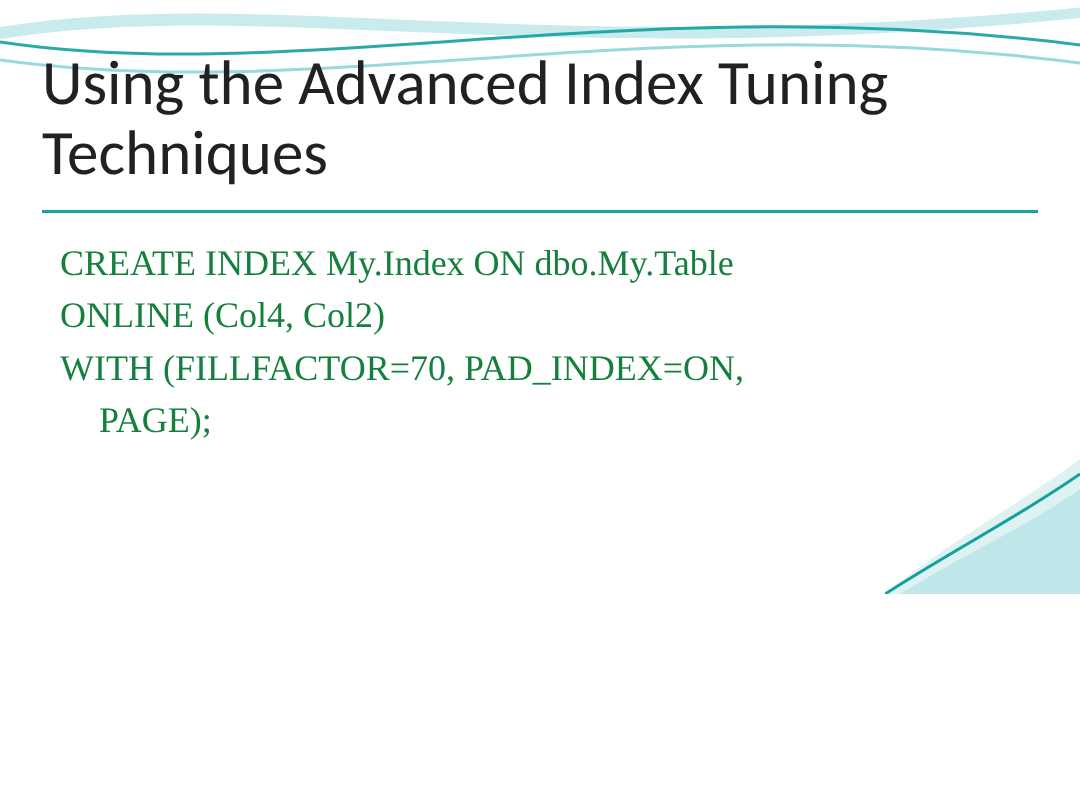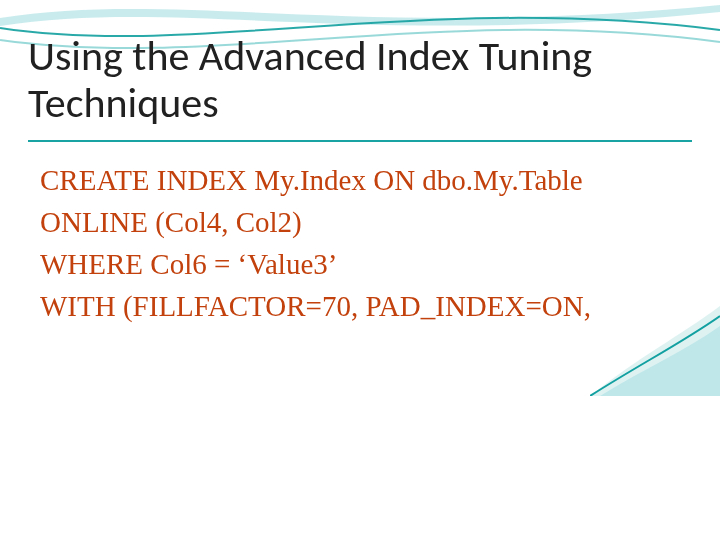--- a/index.html
+++ b/index.html
@@ -1,20 +1,20 @@
 <!DOCTYPE html>
 <html><head>
 <meta charset="utf-8">
 <style>
   html,body{margin:0;padding:0;width:720px;height:540px;overflow:hidden;font-family:Georgia,'Times New Roman',serif;background:#fff}
   .slide{position:relative;width:720px;height:396px;background:#fff}
   .swoosh{position:absolute;top:0;left:0;width:720px;height:110px;z-index:0;pointer-events:none}
   .title{position:absolute;top:32px;left:28px;right:28px;font-size:42px;line-height:1.12;color:#212121;z-index:2;font-family:'Segoe UI','Calibri','Helvetica Neue',Arial,sans-serif}
   .underline{position:absolute;left:28px;top:140px;width:664px;height:2px;background:#1aa3a3;z-index:2}
-  .body{position:absolute;top:160px;left:40px;right:52px;font-size:29px;line-height:1.38;color:#c2410c;z-index:2}
+  .body{position:absolute;top:160px;left:40px;right:52px;font-size:24px;line-height:1.38;color:#15803d;z-index:2}
   .body p{margin:0 0 2px 0}
   .indent{padding-left:26px}
   .corner{position:absolute;right:0;bottom:0;width:130px;height:100px;z-index:0;pointer-events:none}
 </style>
 </head>
 <body>
 
 <div class="slide">
 
   <svg class="swoosh" viewBox="0 0 720 110" preserveAspectRatio="none">
@@ -22,22 +22,22 @@
     <path d="M0 28 C 200 58, 420 -8, 720 30" stroke="#13a0a0" stroke-width="2" fill="none" opacity="0.9"></path>
     <path d="M0 40 C 220 70, 430 4, 720 42" stroke="#7fd0d0" stroke-width="2" fill="none" opacity="0.8"></path>
   </svg>
 
   <div class="title">Using the Advanced Index Tuning Techniques</div>
   <div class="underline"></div>
 
   <div class="body">
     <p>CREATE INDEX My.Index ON dbo.My.Table</p>
     <p>ONLINE (Col4, Col2)</p>
-    <p>WHERE Col6 = ‘Value3’</p>
     <p>WITH (FILLFACTOR=70, PAD_INDEX=ON,</p>
+    <p class="indent">PAGE);</p>
   </div>
 
   <svg class="corner" viewBox="0 0 130 100" preserveAspectRatio="none">
     <path d="M130 100 L130 10 C 90 40, 50 60, 0 100 Z" fill="#dff2f2"></path>
     <path d="M130 100 L130 30 C 95 55, 55 72, 10 100 Z" fill="#bfe7ea"></path>
     <path d="M130 20 C 90 48, 50 68, 0 100" stroke="#13a0a0" stroke-width="2" fill="none"></path>
   </svg>
 
 </div>
 

